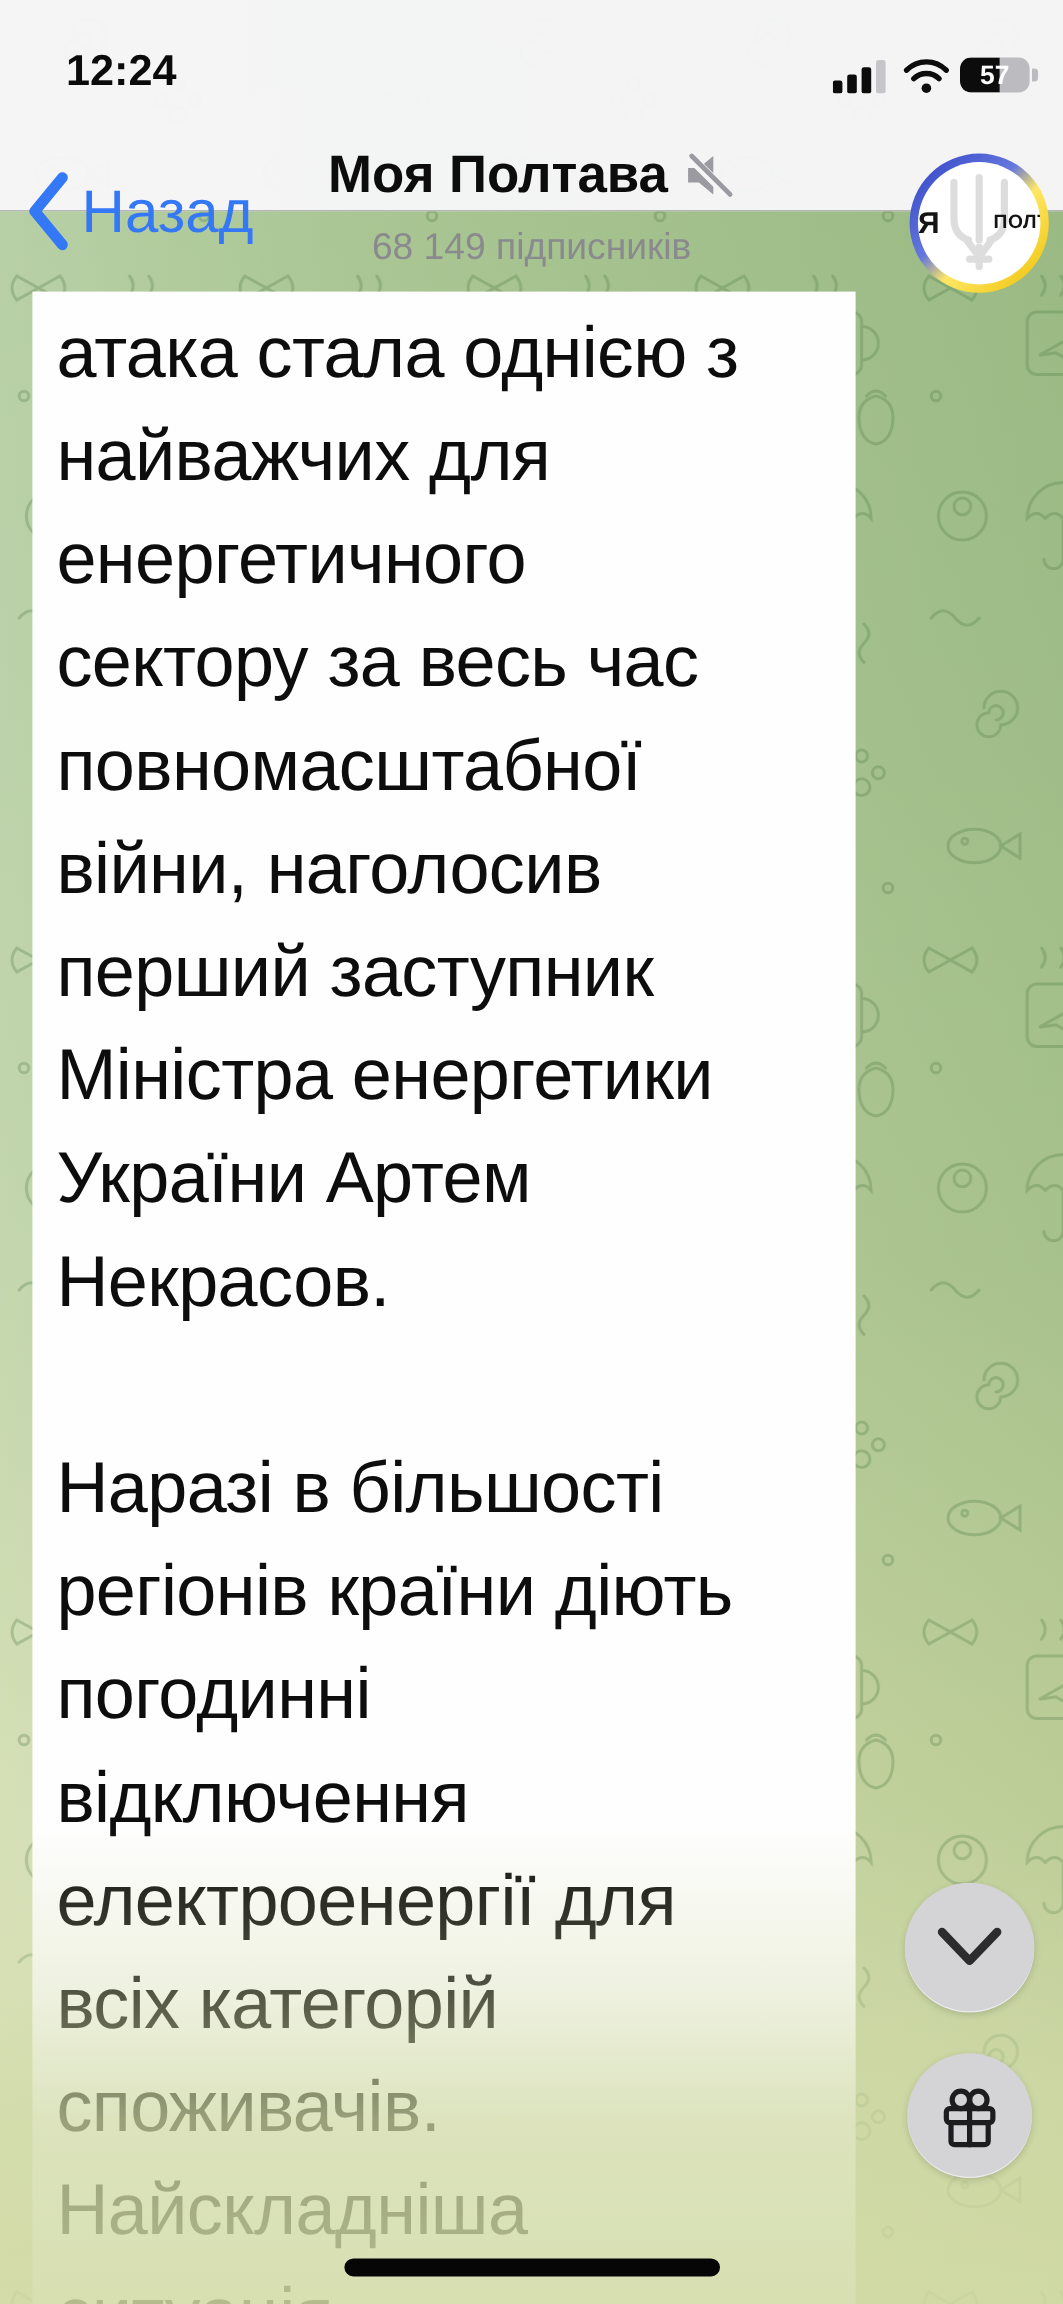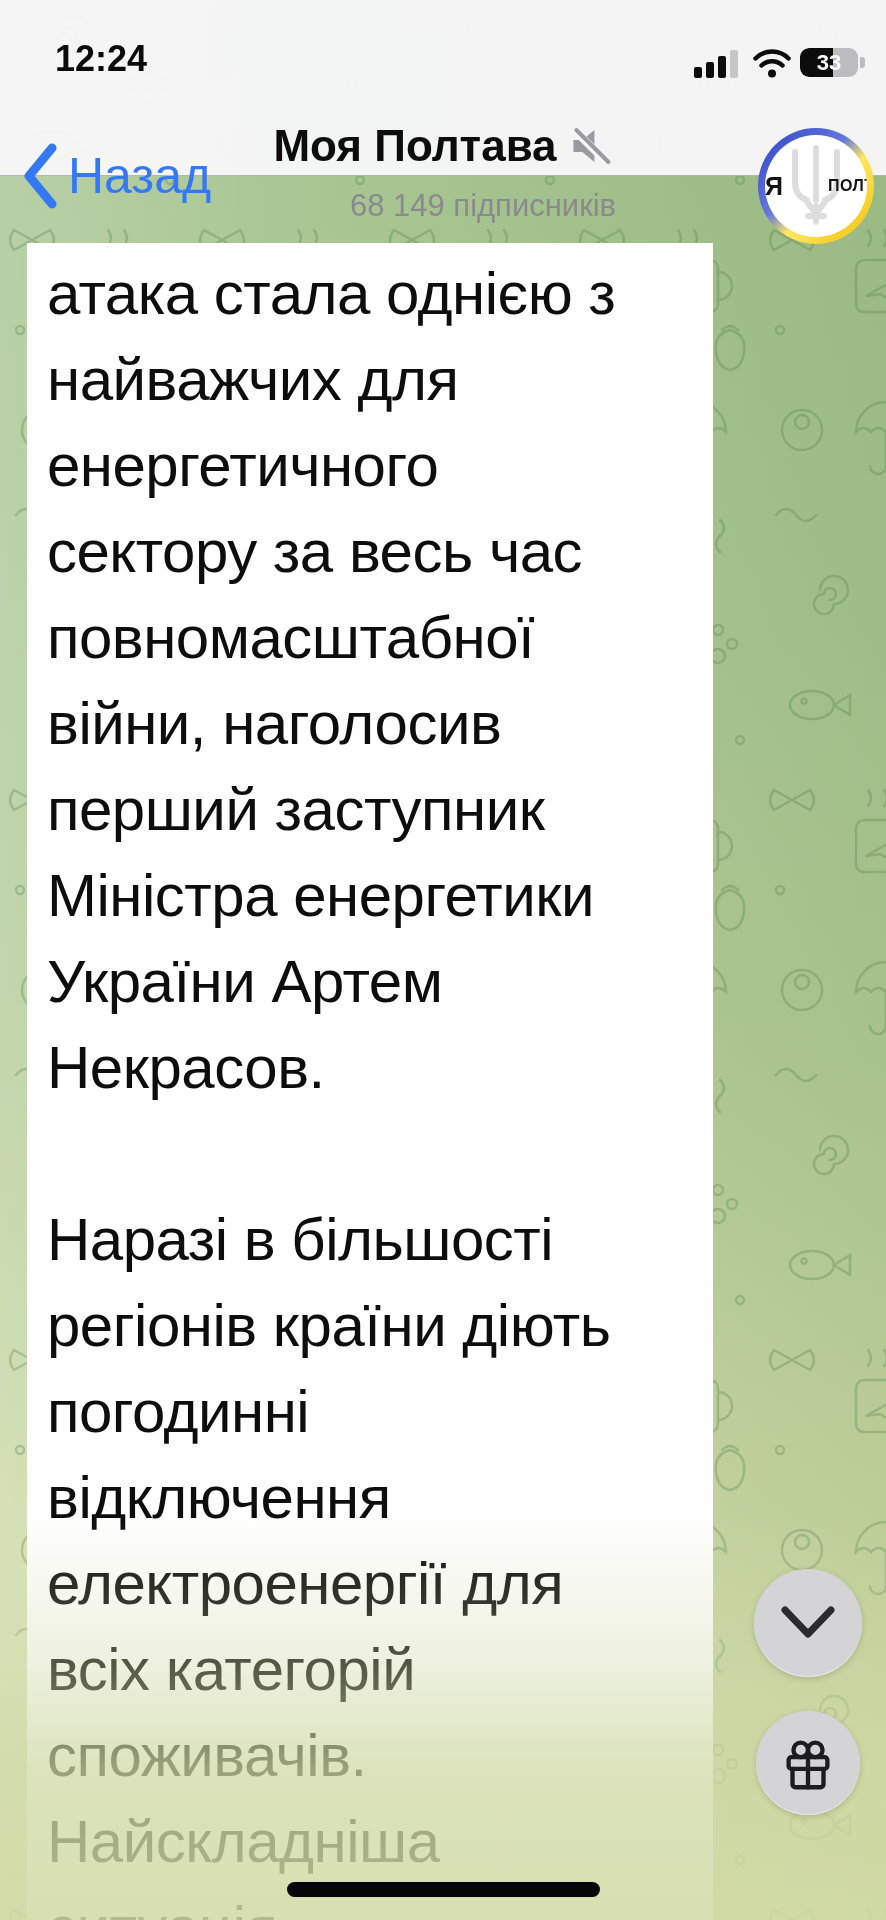--- a/index.html
+++ b/index.html
@@ -33,21 +33,21 @@
   .battery .pct { position:absolute; inset:0; display:flex; align-items:center; justify-content:center;
                   color:#ffffff; font-size:22px; font-weight:700; letter-spacing:0; }
   .battery-nub { position:absolute; left:860px; top:57px; width:5px; height:11px; background:#bcbcc0; border-radius:0 3px 3px 0; }
 
   .back { position:absolute; left:22px; top:132px; display:flex; align-items:center; gap:10px; cursor:pointer;margin-top:11px; }
   .back-label { color:#3478F6; font-size:50px; font-weight:400; }
   .title-group { position:absolute; left:443px; top:121px; transform:translateX(-50%);
                  display:flex; align-items:center; gap:12px; }
   .title { font-size:44px; font-weight:700; color:#0c0c0c; white-space:nowrap; }
   .subtitle { position:absolute; left:443px; top:188px; transform:translateX(-50%);
-              font-size:31px; color:#8a8a8e; white-space:nowrap;margin-left:40px; }
+              font-size:31px; color:#8a8a8e; white-space:nowrap; }
 
   .avatar { position:absolute; left:758px; top:128px; width:116px; height:116px; border-radius:50%;
             background:linear-gradient(135deg,#3e51cb 12%,#6678dd 42%,#ffe763 58%,#f2ca1d 88%);
             display:flex; align-items:center; justify-content:center; }
   .avatar-inner { position:relative; width:102px; height:102px; border-radius:50%; background:#ffffff;
                   display:flex; flex-direction:row; align-items:center; justify-content:center; overflow:hidden; }
   .avatar-trident { position:absolute; left:50%; top:50%; transform:translate(-50%,-50%); opacity:0.55; }
   .avatar-l1 { position:relative; font-size:25px; font-weight:800; color:#141414; letter-spacing:1px; line-height:26px; }
   .avatar-l2 { position:relative; font-size:16px; font-weight:800; color:#141414; letter-spacing:0.5px; line-height:18px;padding-left:44px; }
 
@@ -155,21 +155,21 @@
     </svg>
     <svg class="wifi" width="40" height="31" viewBox="0 0 40 31">
       <g fill="none" stroke="#0c0c0c" stroke-width="4.5" stroke-linecap="round">
         <path d="M3.5,11.5 a23,23 0 0 1 33,0"></path>
         <path d="M9.5,18.5 a15,15 0 0 1 21,0"></path>
       </g>
       <circle cx="20" cy="26.5" r="4" fill="#0c0c0c"></circle>
     </svg>
     <div class="battery">
       <div class="fill"></div>
-      <span class="pct">33</span>
+      <span class="pct">57</span>
     </div>
     <div class="battery-nub"></div>
 
     <div class="back">
       <svg width="36" height="66" viewBox="0 0 36 66">
         <polyline points="30,5 7,33 30,61" fill="none" stroke="#3478F6" stroke-width="9" stroke-linecap="round" stroke-linejoin="round"></polyline>
       </svg>
       <span class="back-label">Назад</span>
     </div>
 

